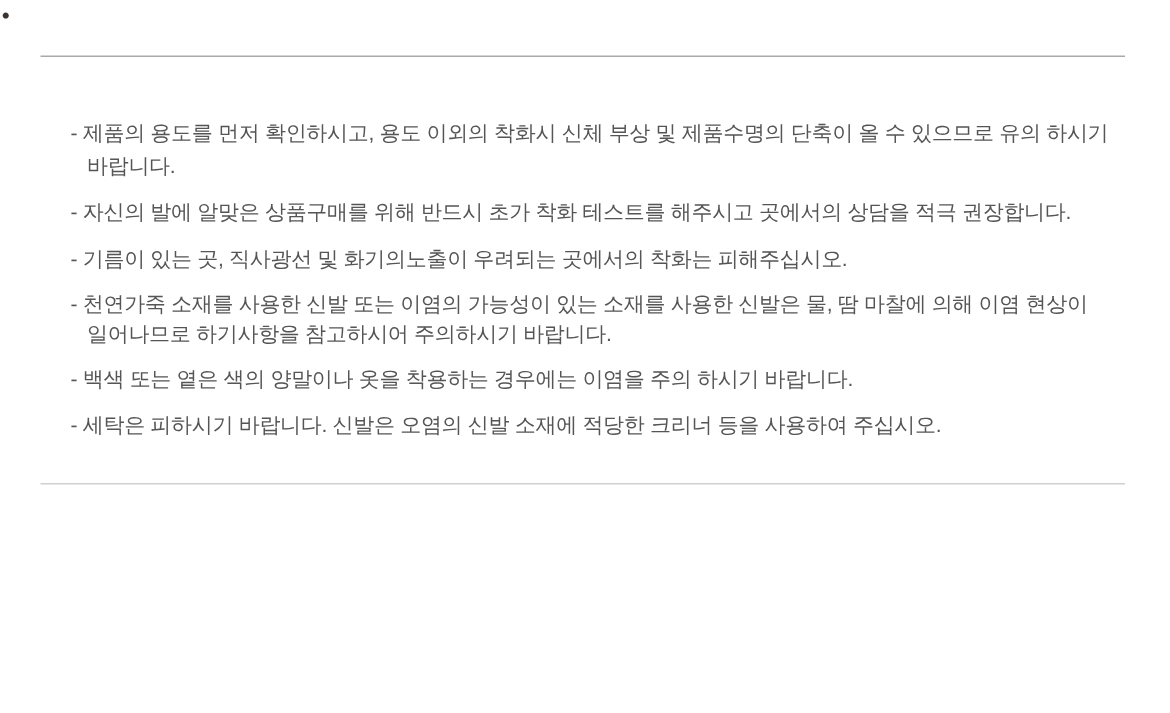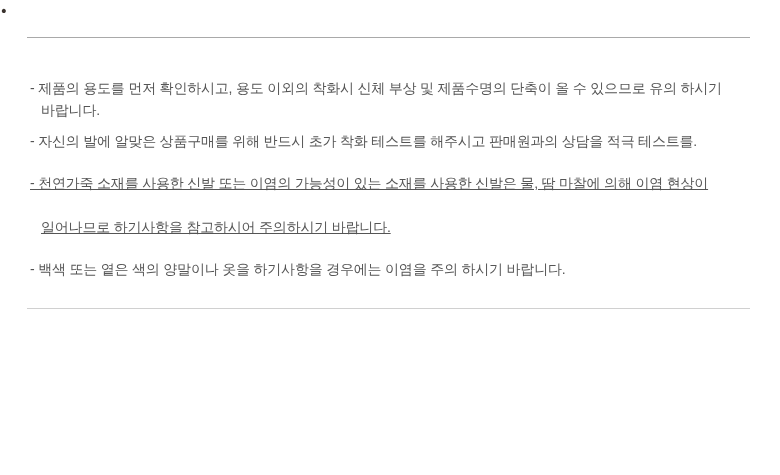--- a/index.html
+++ b/index.html
@@ -45,47 +45,48 @@
   }
   .divider.bottom {
     background: #d0d0d0;
     margin-top: 28px;
   }
   .care-list {
     margin: 39px 30px 0 30px;
     width: 720px;
   }
   .care-item {
-    margin: 0 0 9px 0;
+    margin: 0 0 9px 17px;
     padding-left: 11px;
     text-indent: -11px;
     font-size: 14px;
     line-height: 22px;
     color: #555555;
     letter-spacing: -0.2px;
     word-break: keep-all;
   }
   .care-item.loose {
-    line-height: 44px;
-    text-decoration: underline;
+    line-height: 20px;
   }
 </style>
 </head>
 <body>
 
 <div class="page">
 
   <h2 class="section-header">
     <span class="bullet">·</span>
   </h2>
 
   <div class="divider top"></div>
 
   <div class="care-list">
     <p class="care-item">- 제품의 용도를 먼저 확인하시고, 용도 이외의 착화시 신체 부상 및 제품수명의 단축이 올 수 있으므로 유의 하시기 바랍니다.</p>
-    <p class="care-item">- 자신의 발에 알맞은 상품구매를 위해 반드시 초가 착화 테스트를 해주시고 판매원과의 상담을 적극 테스트를.</p>
+    <p class="care-item">- 자신의 발에 알맞은 상품구매를 위해 반드시 초가 착화 테스트를 해주시고 곳에서의 상담을 적극 권장합니다.</p>
+    <p class="care-item">- 기름이 있는 곳, 직사광선 및 화기의노출이 우려되는 곳에서의 착화는 피해주십시오.</p>
     <p class="care-item loose">- 천연가죽 소재를 사용한 신발 또는 이염의 가능성이 있는 소재를 사용한 신발은 물, 땀 마찰에 의해 이염 현상이 일어나므로 하기사항을 참고하시어 주의하시기 바랍니다.</p>
-    <p class="care-item">- 백색 또는 옅은 색의 양말이나 옷을 하기사항을 경우에는 이염을 주의 하시기 바랍니다.</p>
+    <p class="care-item">- 백색 또는 옅은 색의 양말이나 옷을 착용하는 경우에는 이염을 주의 하시기 바랍니다.</p>
+    <p class="care-item">- 세탁은 피하시기 바랍니다. 신발은 오염의 신발 소재에 적당한 크리너 등을 사용하여 주십시오.</p>
   </div>
 
   <div class="divider bottom"></div>
 
 </div>
 
 </body></html>

